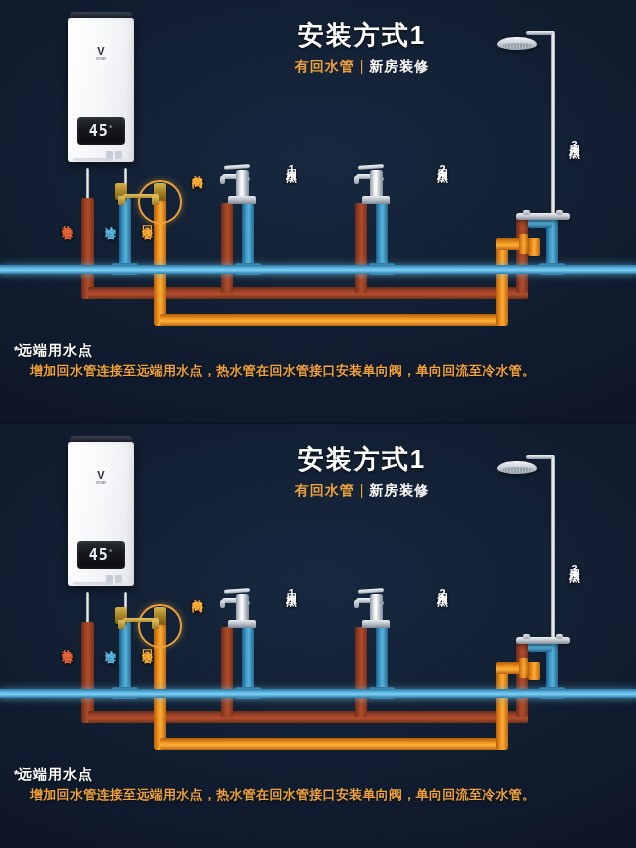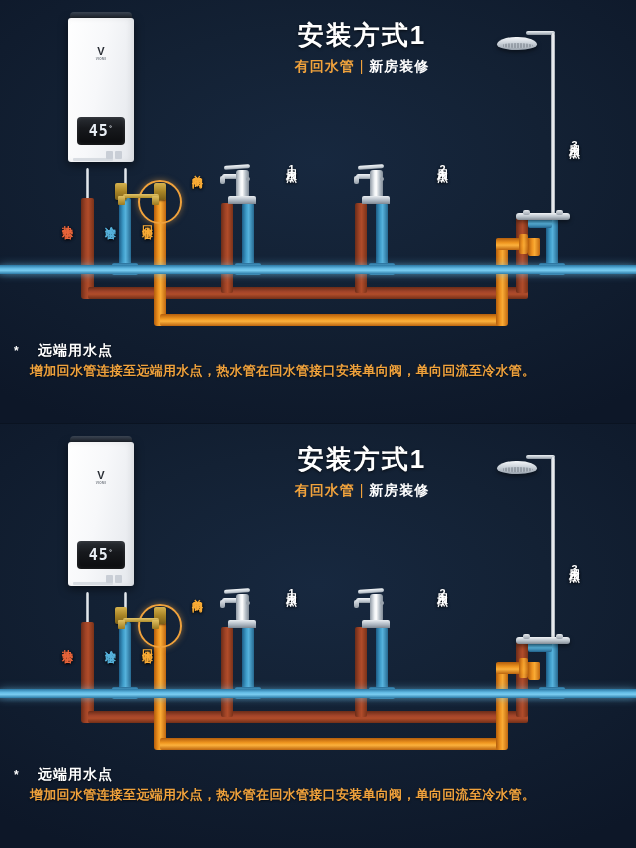--- a/index.html
+++ b/index.html
@@ -210,21 +210,21 @@
   .vl-ret{color:#f9ab35;}
   .vl-valve{color:#f9ab35;}
   .vl-white{color:#ffffff;}
 
   
   .caption{position:absolute;left:14px;width:610px;}
   .cap-star{
     position:absolute;left:0;top:2px;color:#ffffff;font-size:12px;font-weight:bold;
   }
   .cap-head{
-    position:absolute;left:24px;top:0;color:#ffffff;font-size:14px;font-weight:bold;
+    position:absolute;left:4px;top:0;color:#ffffff;font-size:14px;font-weight:bold;
     letter-spacing:1px;text-shadow:0 1px 2px rgba(0,0,0,.6);
   }
   .cap-body{
     position:absolute;left:16px;top:20px;width:596px;color:#f0a23c;
     font-size:13px;font-weight:bold;line-height:1.45;letter-spacing:.3px;
     text-shadow:0 1px 2px rgba(0,0,0,.6);
   }
 </style>
 </head>
 <body>

